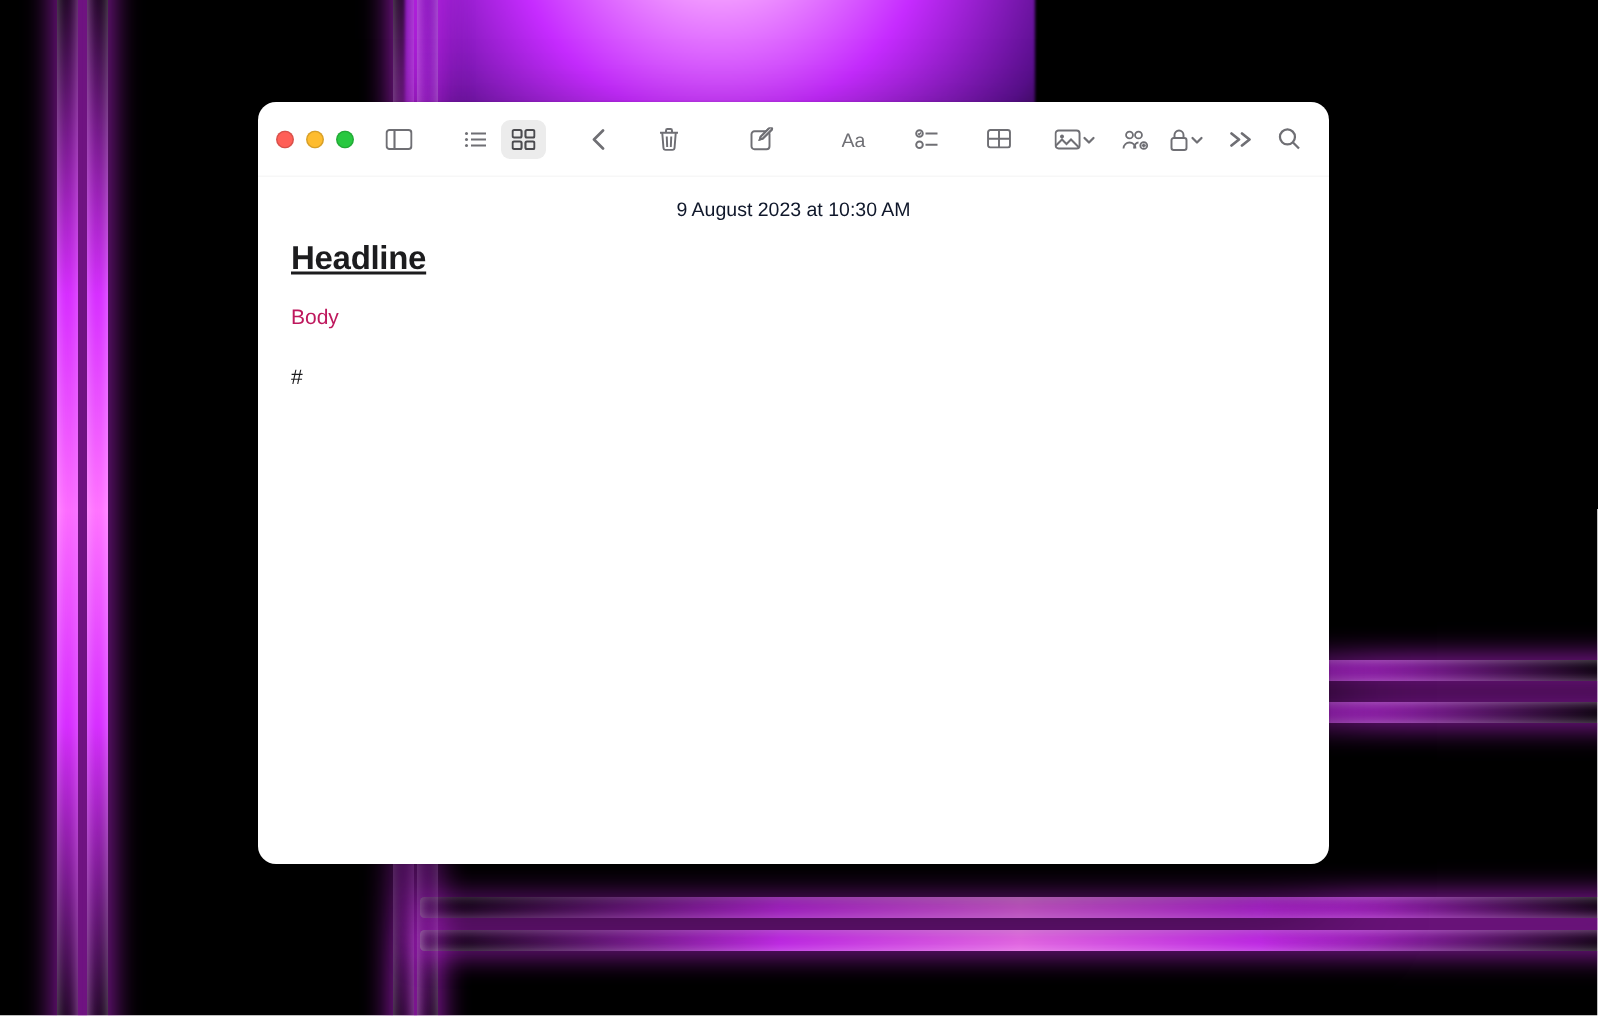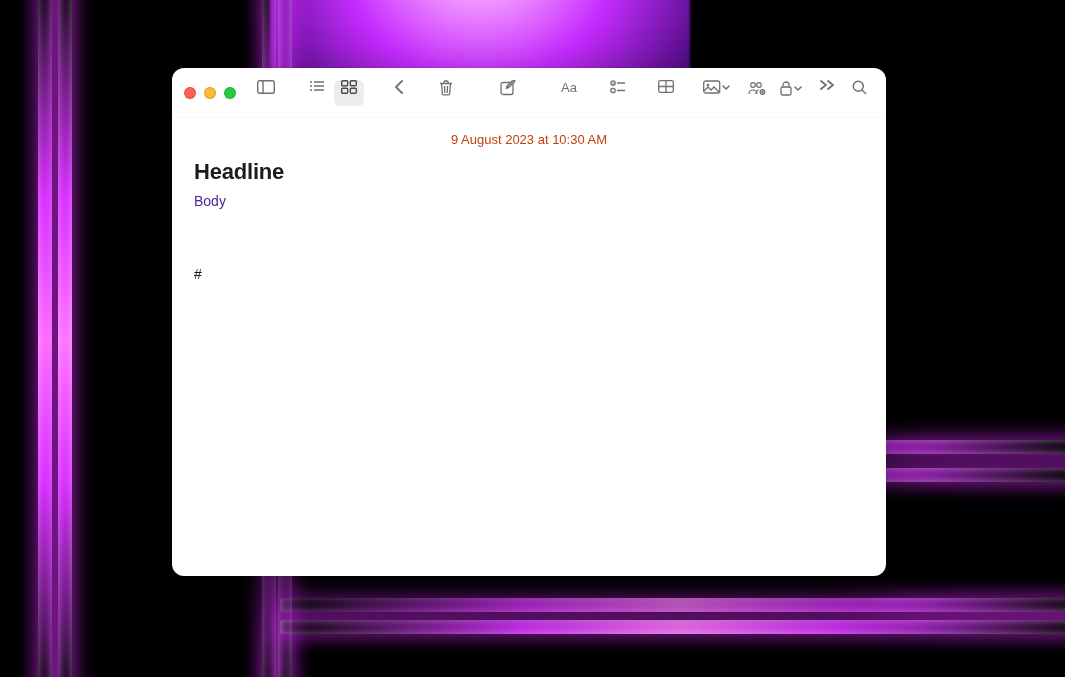--- a/index.html
+++ b/index.html
@@ -44,53 +44,54 @@
     border-bottom: 1px solid rgba(0,0,0,0.03);
   }
   .traffic { display: flex; gap: 8px; margin-right: 10px; }
   .dot { width: 12px; height: 12px; border-radius: 50%; border: 0.5px solid rgba(0,0,0,0.15); }
   .dot.red { background: #ff5f57; }
   .dot.yellow { background: #febc2e; }
   .dot.green { background: #28c840; }
 
   .tb-btn {
     width: 30px; height: 26px;
-    display: flex; justify-content: center;
+    display: flex; align-items: center; justify-content: center;
     border-radius: 6px;
     color: #6f6f74;
     cursor: default;
   }
   .tb-btn.active { background: #ececec; color: #4b4b4f; }
   .tb-sep { width: 8px; }
   .tb-group { display: flex; align-items: center; gap: 2px; }
   .tb-right { margin-left: auto; display: flex; align-items: center; gap: 2px; }
 
   .content {
     flex: 1;
     padding: 14px 22px 20px 22px;
     color: #1c1c1e;
     position: relative;
     overflow: hidden;
   }
   .timestamp {
     text-align: center;
-    color: #c2410c;
+    color: #0f172a;
     font-size: 13px;
     margin-bottom: 12px;
   }
   .headline {
     font-size: 22px;
     font-weight: 700;
     letter-spacing: -0.2px;
-    margin-bottom: 8px;
+    margin-bottom: 18px;
+    text-decoration: underline;
   }
   .body-line {
     font-size: 14px;
-    color: #4c1d95;
-    margin-bottom: 57px;
+    color: #be185d;
+    margin-bottom: 24px;
   }
   .hash-line {
     font-size: 14px;
     color: #1c1c1e;
     margin-bottom: 4px;
   }
 
   .tag-popup {
     display: inline-block;
     background: #ffffff;

